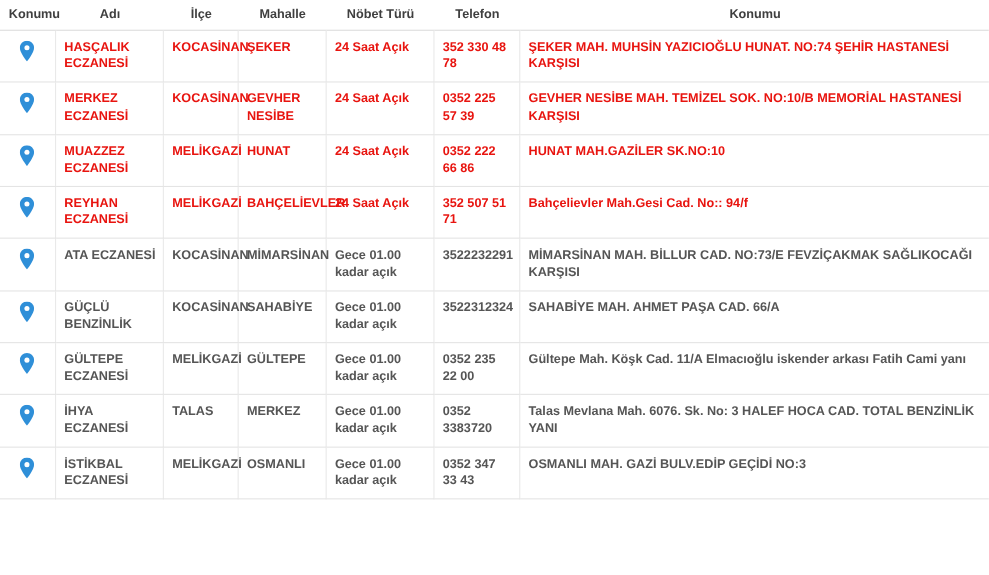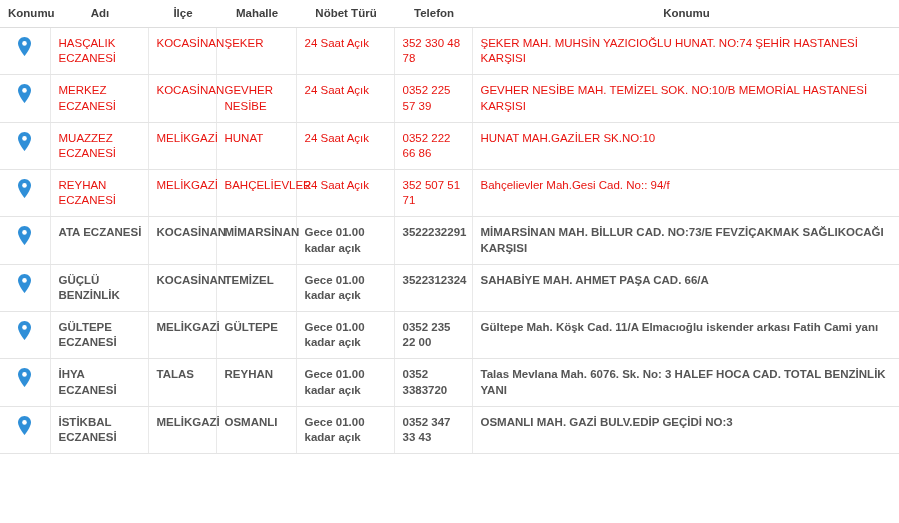--- a/index.html
+++ b/index.html
@@ -55,21 +55,21 @@
   col.c-konum   { width: 50px; }
   col.c-ad      { width: 98px; }
   col.c-ilce    { width: 68px; }
   col.c-mahalle { width: 80px; }
   col.c-nobet   { width: 98px; }
   col.c-telefon { width: 78px; }
   col.c-adres   { width: 427px; }
 
   .row-open td {
     color: #e8140f;
-    font-weight: normal;
+    font-weight: bold;
   }
   .row-normal td {
     color: #555555;
     font-weight: bold;
   }
   .pin {
     display: inline-block;
     width: 13px;
     height: 19px;
     position: relative;
@@ -162,21 +162,21 @@
         <td>3522232291</td>
         <td class="adres-cell">MİMARSİNAN MAH. BİLLUR CAD. NO:73/E FEVZİÇAKMAK SAĞLIKOCAĞI KARŞISI</td>
       </tr>
       <tr class="row-normal">
         <td class="konum-cell"><span class="pin"><svg width="13" height="19" viewBox="0 0 13 19" xmlns="http://www.w3.org/2000/svg">
               <path d="M6.5 0C2.91 0 0 2.91 0 6.5C0 11 6.5 19 6.5 19C6.5 19 13 11 13 6.5C13 2.91 10.09 0 6.5 0Z" fill="#2f8fd8"></path>
               <circle cx="6.5" cy="6.4" r="2.3" fill="#ffffff"></circle>
             </svg></span></td>
         <td>GÜÇLÜ BENZİNLİK</td>
         <td>KOCASİNAN</td>
-        <td>TEMİZEL</td>
+        <td>SAHABİYE</td>
         <td>Gece 01.00 kadar açık</td>
         <td>3522312324</td>
         <td class="adres-cell">SAHABİYE MAH. AHMET PAŞA CAD. 66/A</td>
       </tr>
       <tr class="row-normal">
         <td class="konum-cell"><span class="pin"><svg width="13" height="19" viewBox="0 0 13 19" xmlns="http://www.w3.org/2000/svg">
               <path d="M6.5 0C2.91 0 0 2.91 0 6.5C0 11 6.5 19 6.5 19C6.5 19 13 11 13 6.5C13 2.91 10.09 0 6.5 0Z" fill="#2f8fd8"></path>
               <circle cx="6.5" cy="6.4" r="2.3" fill="#ffffff"></circle>
             </svg></span></td>
         <td>GÜLTEPE ECZANESİ</td>
@@ -186,21 +186,21 @@
         <td>0352 235 22 00</td>
         <td class="adres-cell">Gültepe Mah. Köşk Cad. 11/A Elmacıoğlu iskender arkası Fatih Cami yanı</td>
       </tr>
       <tr class="row-normal">
         <td class="konum-cell"><span class="pin"><svg width="13" height="19" viewBox="0 0 13 19" xmlns="http://www.w3.org/2000/svg">
               <path d="M6.5 0C2.91 0 0 2.91 0 6.5C0 11 6.5 19 6.5 19C6.5 19 13 11 13 6.5C13 2.91 10.09 0 6.5 0Z" fill="#2f8fd8"></path>
               <circle cx="6.5" cy="6.4" r="2.3" fill="#ffffff"></circle>
             </svg></span></td>
         <td>İHYA ECZANESİ</td>
         <td>TALAS</td>
-        <td>REYHAN</td>
+        <td>MERKEZ</td>
         <td>Gece 01.00 kadar açık</td>
         <td>0352 3383720</td>
         <td class="adres-cell">Talas Mevlana Mah. 6076. Sk. No: 3 HALEF HOCA CAD. TOTAL BENZİNLİK YANI</td>
       </tr>
       <tr class="row-normal">
         <td class="konum-cell"><span class="pin"><svg width="13" height="19" viewBox="0 0 13 19" xmlns="http://www.w3.org/2000/svg">
               <path d="M6.5 0C2.91 0 0 2.91 0 6.5C0 11 6.5 19 6.5 19C6.5 19 13 11 13 6.5C13 2.91 10.09 0 6.5 0Z" fill="#2f8fd8"></path>
               <circle cx="6.5" cy="6.4" r="2.3" fill="#ffffff"></circle>
             </svg></span></td>
         <td>İSTİKBAL ECZANESİ</td>

